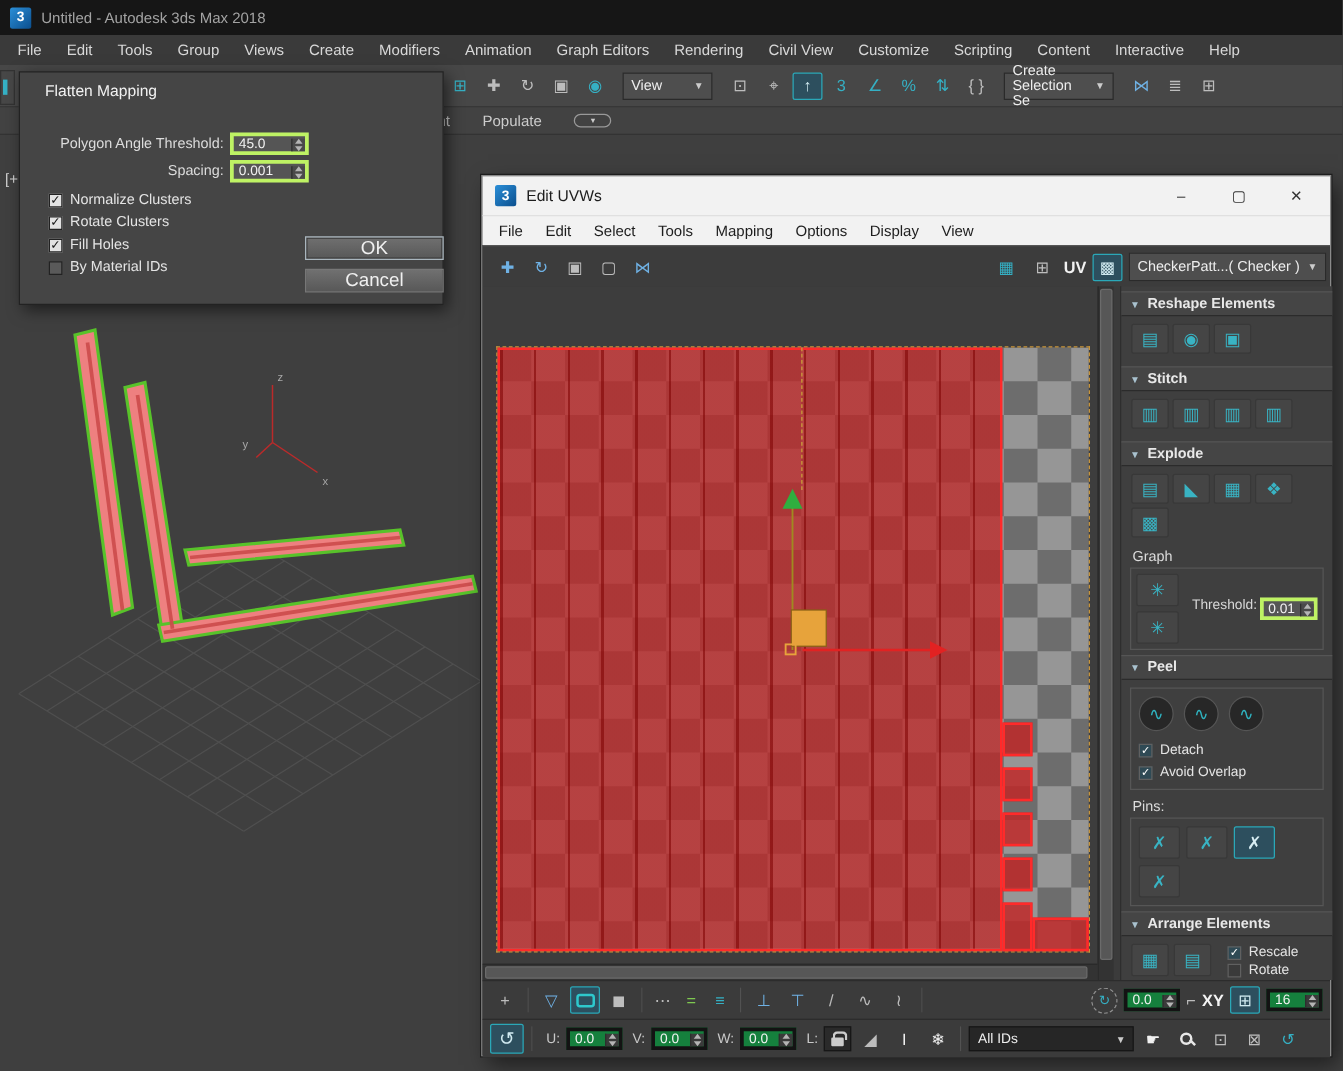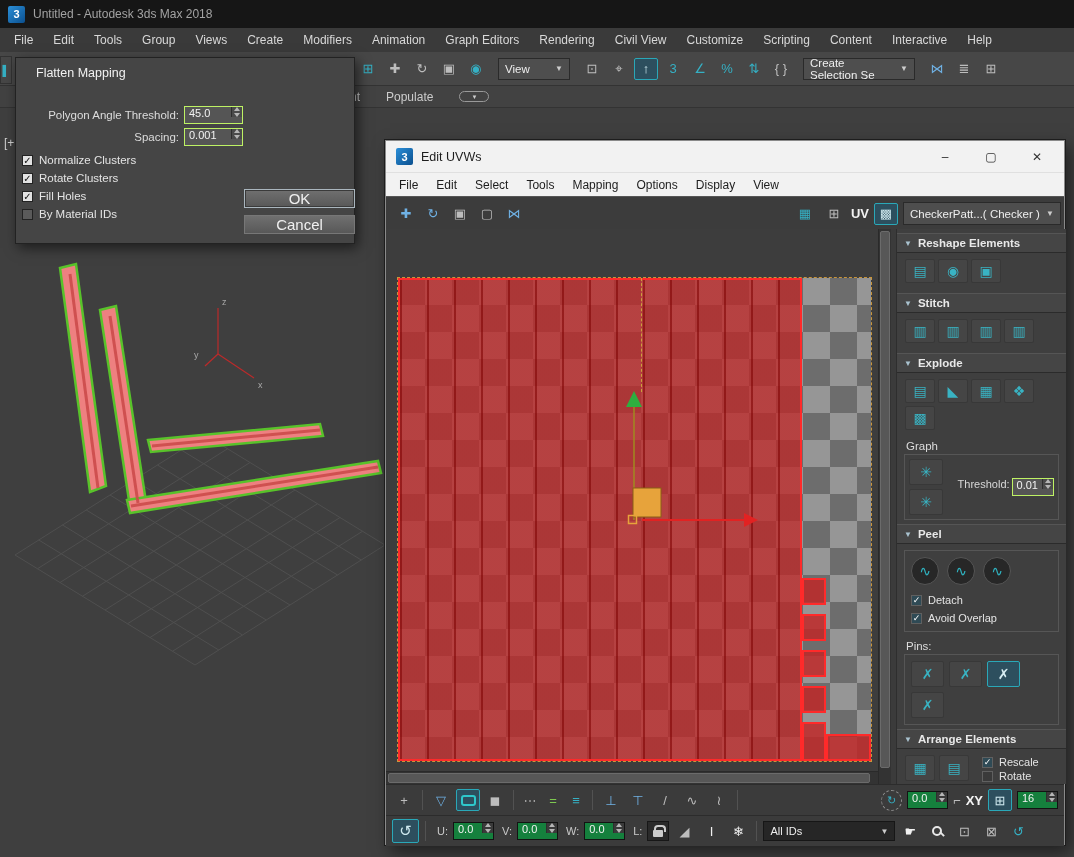--- a/index.html
+++ b/index.html
@@ -30,42 +30,42 @@
   .ic{width:24px;height:22px;display:flex;align-items:center;justify-content:center;color:#c9c9c9;font-size:13px;flex:0 0 auto}
   .ic.sm{width:20px}
   .ic.big{width:27px;height:24px;font-size:15px}
   .teal{color:#35b0c4}.blue{color:#6fb1e4}.g{color:#bdbdbd}.w{color:#f0f0f0}.green{color:#7ec850}.orange{color:#d08a30}
   .active{background:#2d4f5e;border:1px solid #2aa8b8;border-radius:2px;color:#cfe9ef}
   .tbgroup{display:flex;gap:3px;align-items:center}
   .dd{height:22px;background:#4e4e4e;border:1px solid #2a2a2a;display:flex;align-items:center;justify-content:space-between;
       gap:6px;padding:0 6px;font-size:11.5px;color:#eee;flex:0 0 auto}
   .dd .da{font-size:8px;color:#ccc}
   .viewdd{width:72px;margin:0 6px}
-  .seldd{width:112px;margin:0 6px}
+  .seldd{width:88px;margin:0 6px}
   .darkdd{background:#262626;border-color:#161616;height:20px}
   .idsdd{width:132px;font-size:11px}
-  .nf{display:inline-flex;height:18px;background:#555;border:1px solid #bef264;align-items:flex-start;flex:0 0 auto}
+  .nf{display:inline-flex;height:18px;background:#555;border:3px solid #bef264;align-items:flex-end;flex:0 0 auto}
   .nf .v{padding:0 4px;font-size:11px;color:#f2f2f2;min-width:28px;display:flex;align-items:center}
   .nf.wide .v{min-width:46px}
   .nf .spin{width:11px;background:#4a4a4a;border-left:1px solid #2e2e2e;display:flex;flex-direction:column;
             align-items:center;justify-content:center;gap:2px}
   .spin .up{width:0;height:0;border-left:3px solid transparent;border-right:3px solid transparent;border-bottom:4px solid #b5b5b5}
   .spin .dn{width:0;height:0;border-left:3px solid transparent;border-right:3px solid transparent;border-top:4px solid #b5b5b5}
   .nf.dark{background:#15803d;border-color:#131313}
   .nf.dark .spin{background:#3a3a3a}
   .vsep{width:1px;height:20px;background:#2c2c2c;border-right:1px solid #525252;margin:0 3px;flex:0 0 auto}
   .lbl{font-size:11px;color:#c9c9c9;margin:0 2px 0 5px}
 
   
   .fdlg{position:absolute;left:15px;top:57px;width:340px;height:187px;background:#454545;border:1px solid #222;
         box-shadow:3px 4px 12px rgba(0,0,0,.55);z-index:40}
   .fdlg .ttl{position:absolute;left:20px;top:8px;font-size:12.5px;color:#f2f2f2}
   .flabel{position:absolute;width:160px;text-align:right;font-size:11.5px;color:#dcdcdc}
   .ffield{position:absolute;left:168px}
-  .fcbs{position:absolute;left:6px;top:96px;display:flex;flex-direction:column;gap:6px}
+  .fcbs{position:absolute;left:23px;top:96px;display:flex;flex-direction:column;gap:6px}
   .cbrow{display:flex;align-items:center;gap:6px;font-size:11.5px;color:#e4e4e4}
   .cbL{width:11px;height:11px;background:#5a5a5a;border:1px solid #222;display:flex;align-items:center;justify-content:center;
        font-size:10px;color:transparent;flex:0 0 auto}
   .cbL.on{background:#e2e2e2;color:#111}
   .cbL.on::after{content:"✓"}
   .fbtn{position:absolute;left:228px;width:111px;height:19px;background:linear-gradient(#707070,#585858);
         border:1px solid #777;font-size:15px;color:#f0f0f0;display:flex;align-items:center;justify-content:center}
   .fbtn.def{border-color:#aab6be;box-shadow:inset 0 0 0 1px #3a3a3a}
 
   

